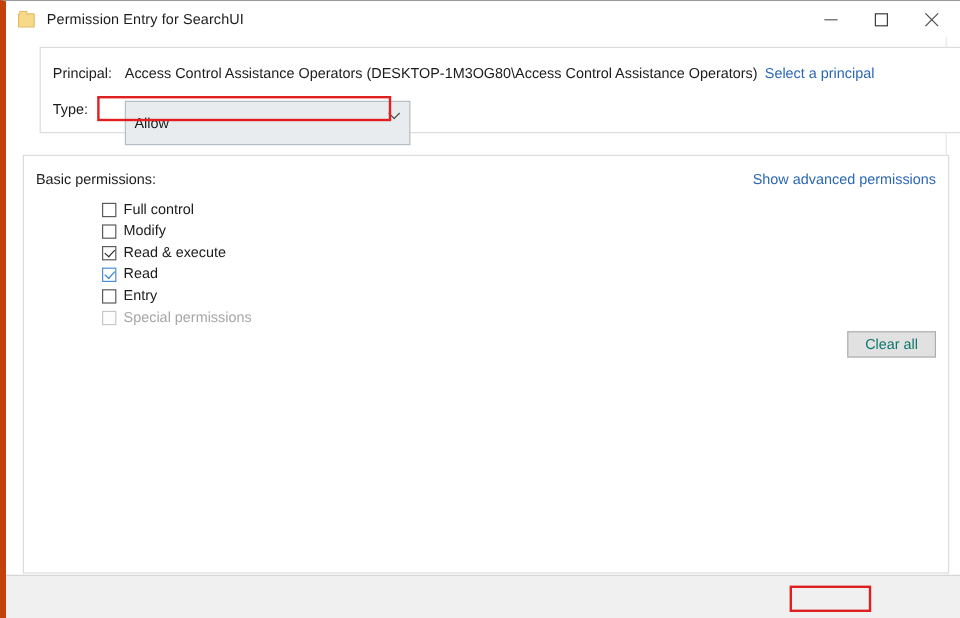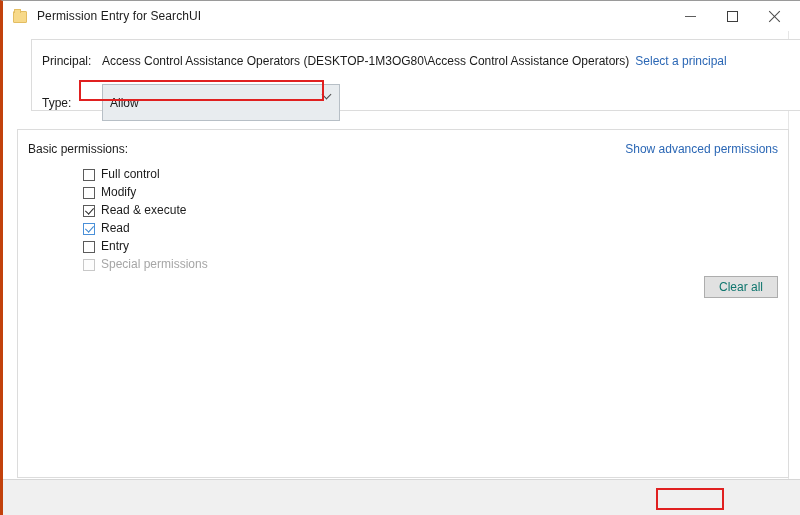--- a/index.html
+++ b/index.html
@@ -18,21 +18,21 @@
   
   .window {
     position: absolute;
     left: 0;
     top: 0;
     width: 800px;
     height: 515px;
     background: #ffffff;
     box-sizing: border-box;
     border-top: 1px solid #9a9a9a;
-    border-left: 3px solid #c2410c;
+    border-left: 5px solid #c2410c;
   }
 
   
   .titlebar {
     position: absolute;
     left: 0;
     top: 0;
     width: 800px;
     height: 30px;
     background: #ffffff;
@@ -168,21 +168,21 @@
     cursor: pointer;
     white-space: nowrap;
   }
 
   
   .row-type {
     position: absolute;
     left: 10px;
     top: 44px;
     display: flex;
-    align-items: center;
+    align-items: flex-start;
   }
   .lbl-type { width: 60px; flex: none; }
   .combo {
     position: relative;
     width: 238px;
     height: 37px;
     background: #e8ecef;
     border: 1px solid #b7bfc6;
     box-sizing: border-box;
     display: flex;

